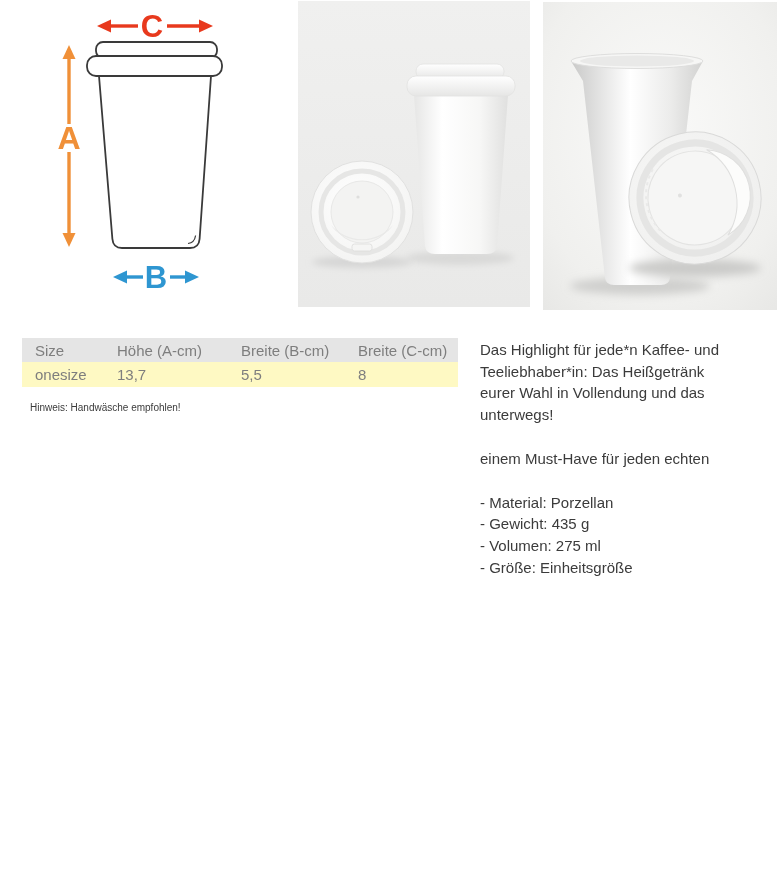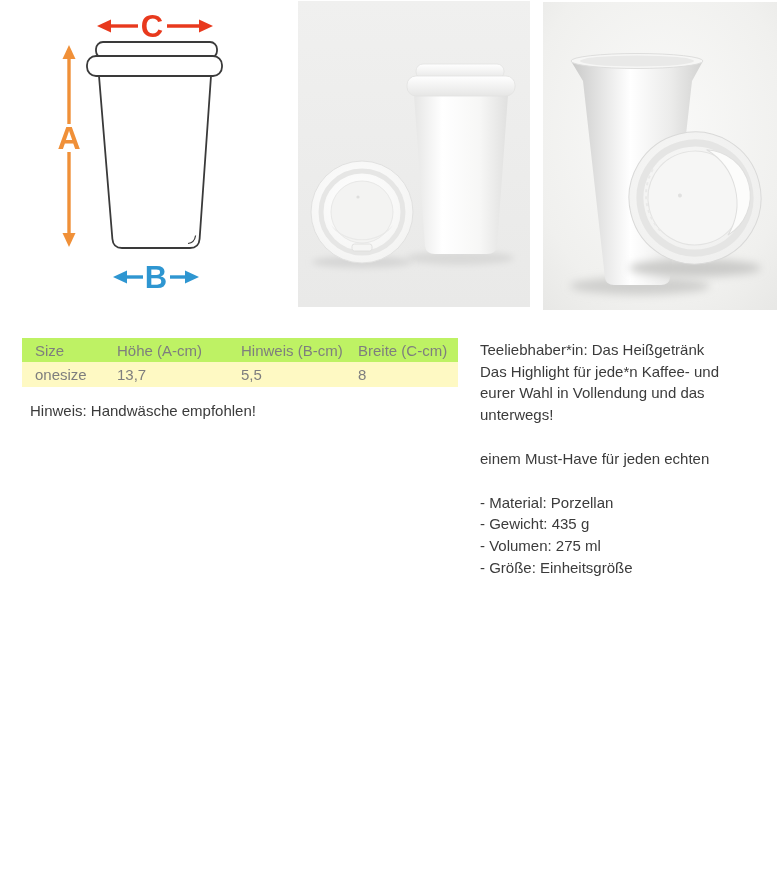--- a/index.html
+++ b/index.html
@@ -16,27 +16,27 @@
   
   .size-table {
     position:absolute; left:22px; top:338px; width:436px;
     border-collapse:collapse; table-layout:fixed;
     font-size:15px; color:#7e7e7e;
   }
   .size-table th, .size-table td {
     font-weight:400; text-align:left; padding:0 0 0 13px;
     white-space:nowrap; overflow:hidden; vertical-align:middle;
   }
-  .size-table thead tr { background:#bef264; height:24px; }
+  .size-table thead tr { background:#e5e5e5; height:24px; }
   .size-table tbody tr { background:#fef9c3; height:25px; }
 
   
   .note {
     position:absolute; left:30px; top:402px; margin:0;
-    font-size:15px; color:#3b3b3b;text-align:right;
+    font-size:10px; color:#3b3b3b;text-align:right;
   }
 
   
   .description {
     position:absolute; left:480px; top:339px; width:297px;
     font-size:15px; line-height:21.7px; color:#3b3b3b;
   }
   .description .para { margin:0 0 22px 0; }
   .description .line { white-space:nowrap; }
 </style>
@@ -168,40 +168,40 @@
     <colgroup>
         <col style="width:82px">
         <col style="width:124px">
         <col style="width:117px">
         <col style="width:113px">
       </colgroup>
     <thead>
       <tr>
         <th>Size</th>
         <th>Höhe (A-cm)</th>
-        <th>Hinweis (B-cm)</th>
+        <th>Breite (B-cm)</th>
         <th>Breite (C-cm)</th>
       </tr>
     </thead>
     <tbody>
       <tr>
         <td>onesize</td>
         <td>13,7</td>
         <td>5,5</td>
         <td>8</td>
       </tr>
     </tbody>
   </table>
 
   <p class="note">Hinweis: Handwäsche empfohlen!</p>
 
   <div class="description">
     <div class="para">
+      <div class="line">Das Highlight für jede*n Kaffee- und</div>
       <div class="line">Teeliebhaber*in: Das Heißgetränk</div>
-      <div class="line">Das Highlight für jede*n Kaffee- und</div>
       <div class="line">eurer Wahl in Vollendung und das</div>
       <div class="line">unterwegs!</div>
     </div>
     <div class="para">
       <div class="line">einem Must-Have für jeden echten</div>
     </div>
     <div class="para">
       <div class="line">- Material: Porzellan</div>
       <div class="line">- Gewicht: 435 g</div>
       <div class="line">- Volumen: 275 ml</div>

